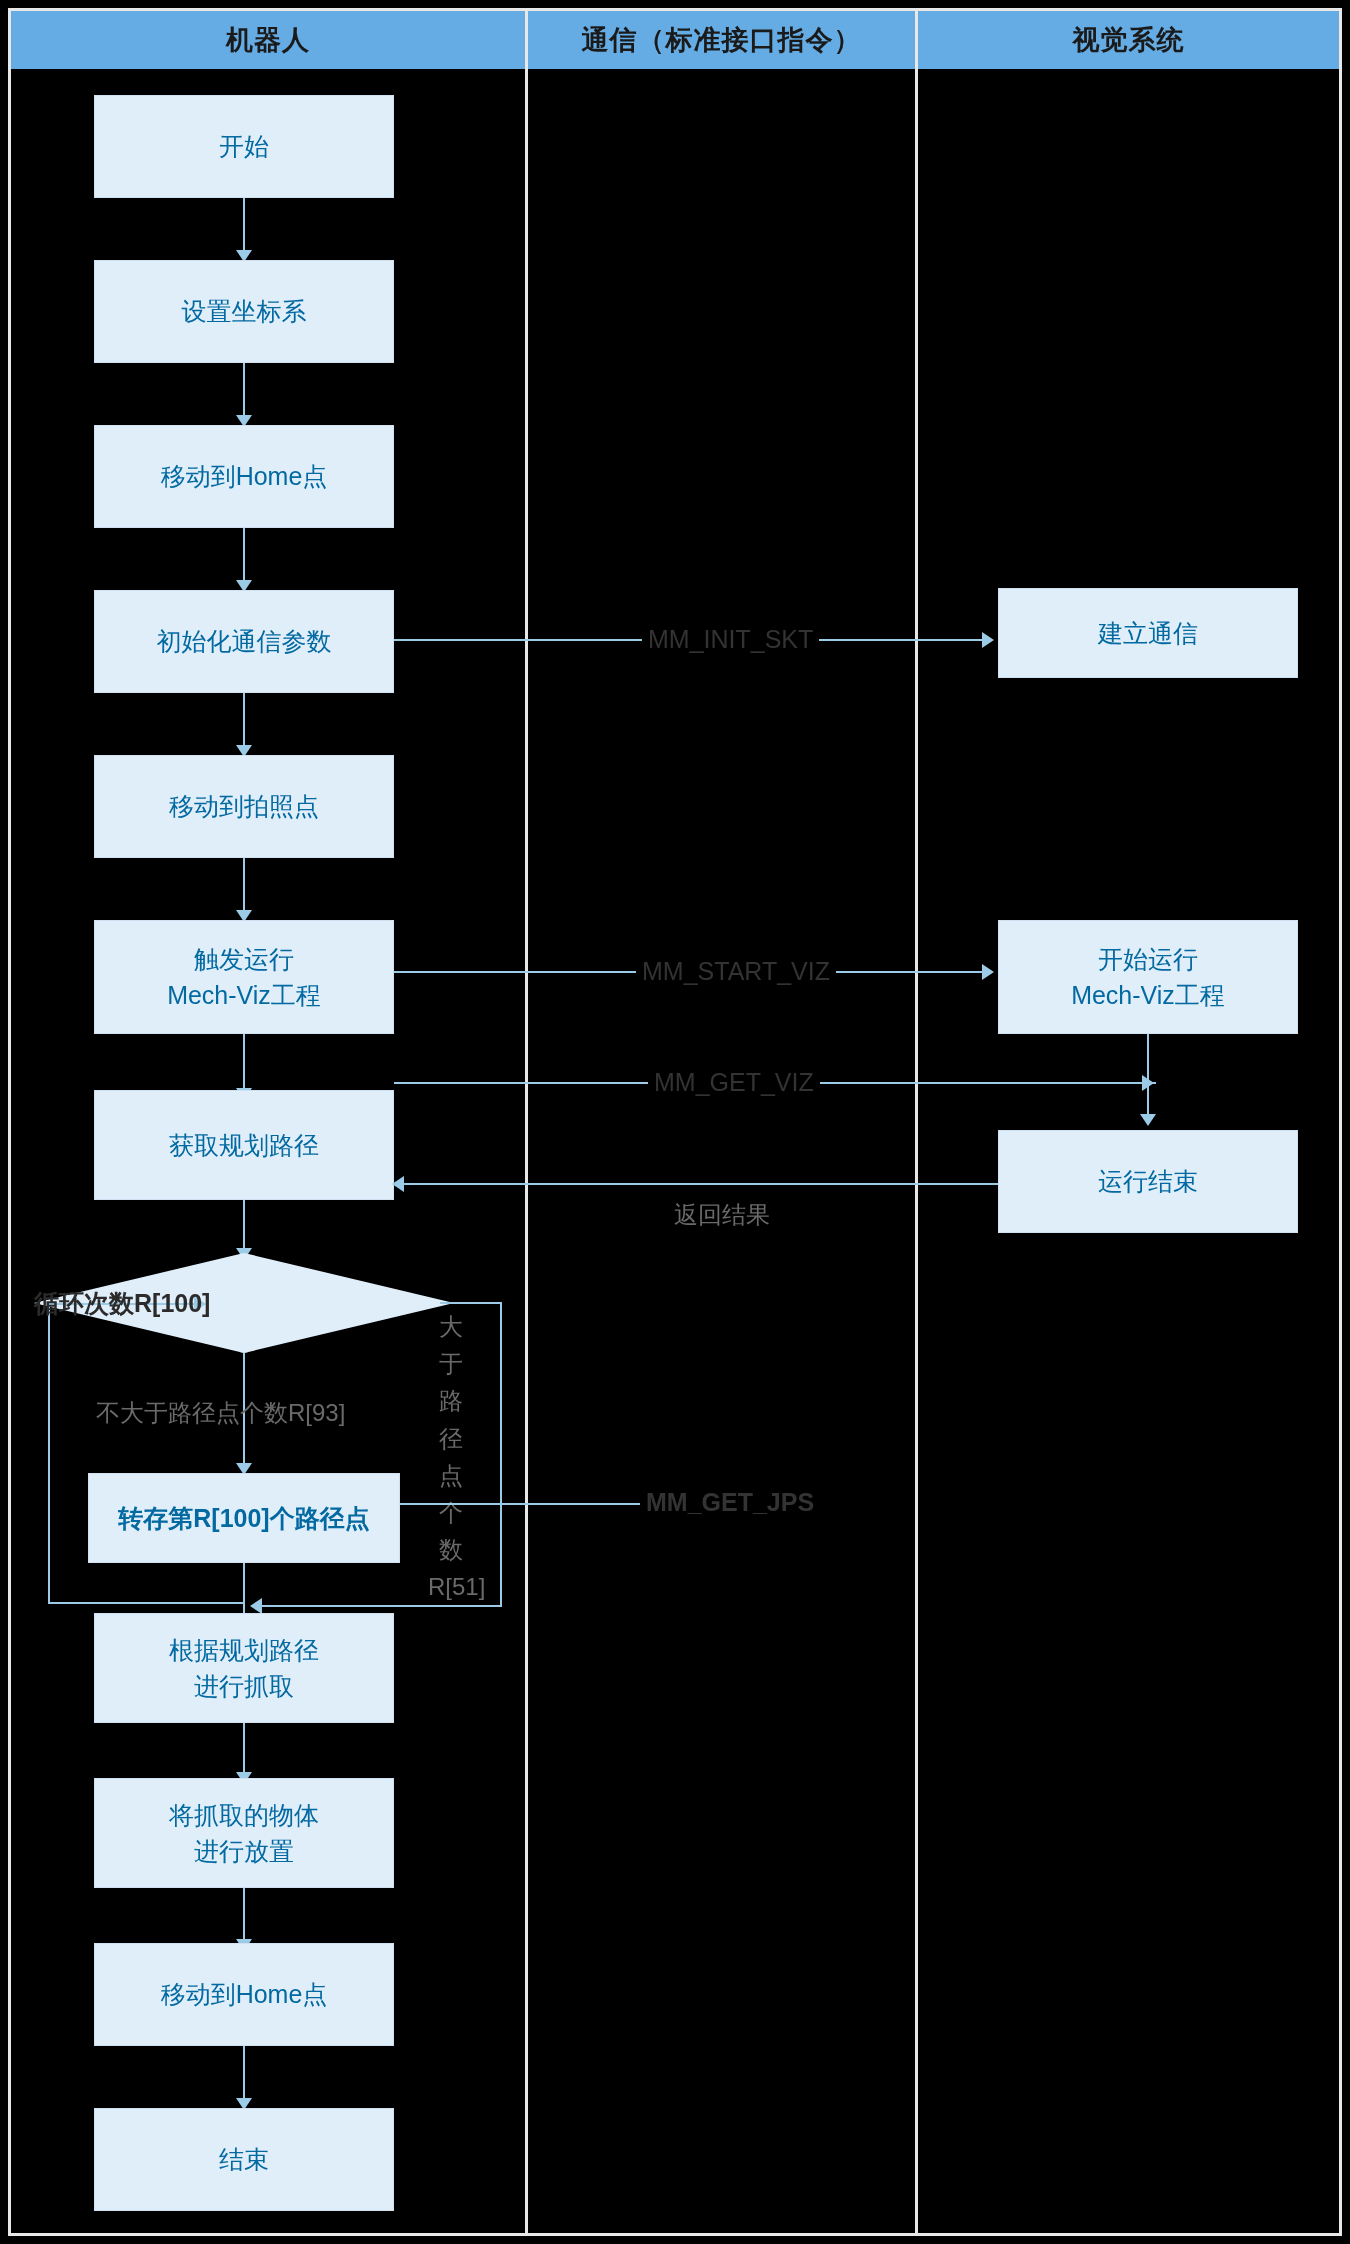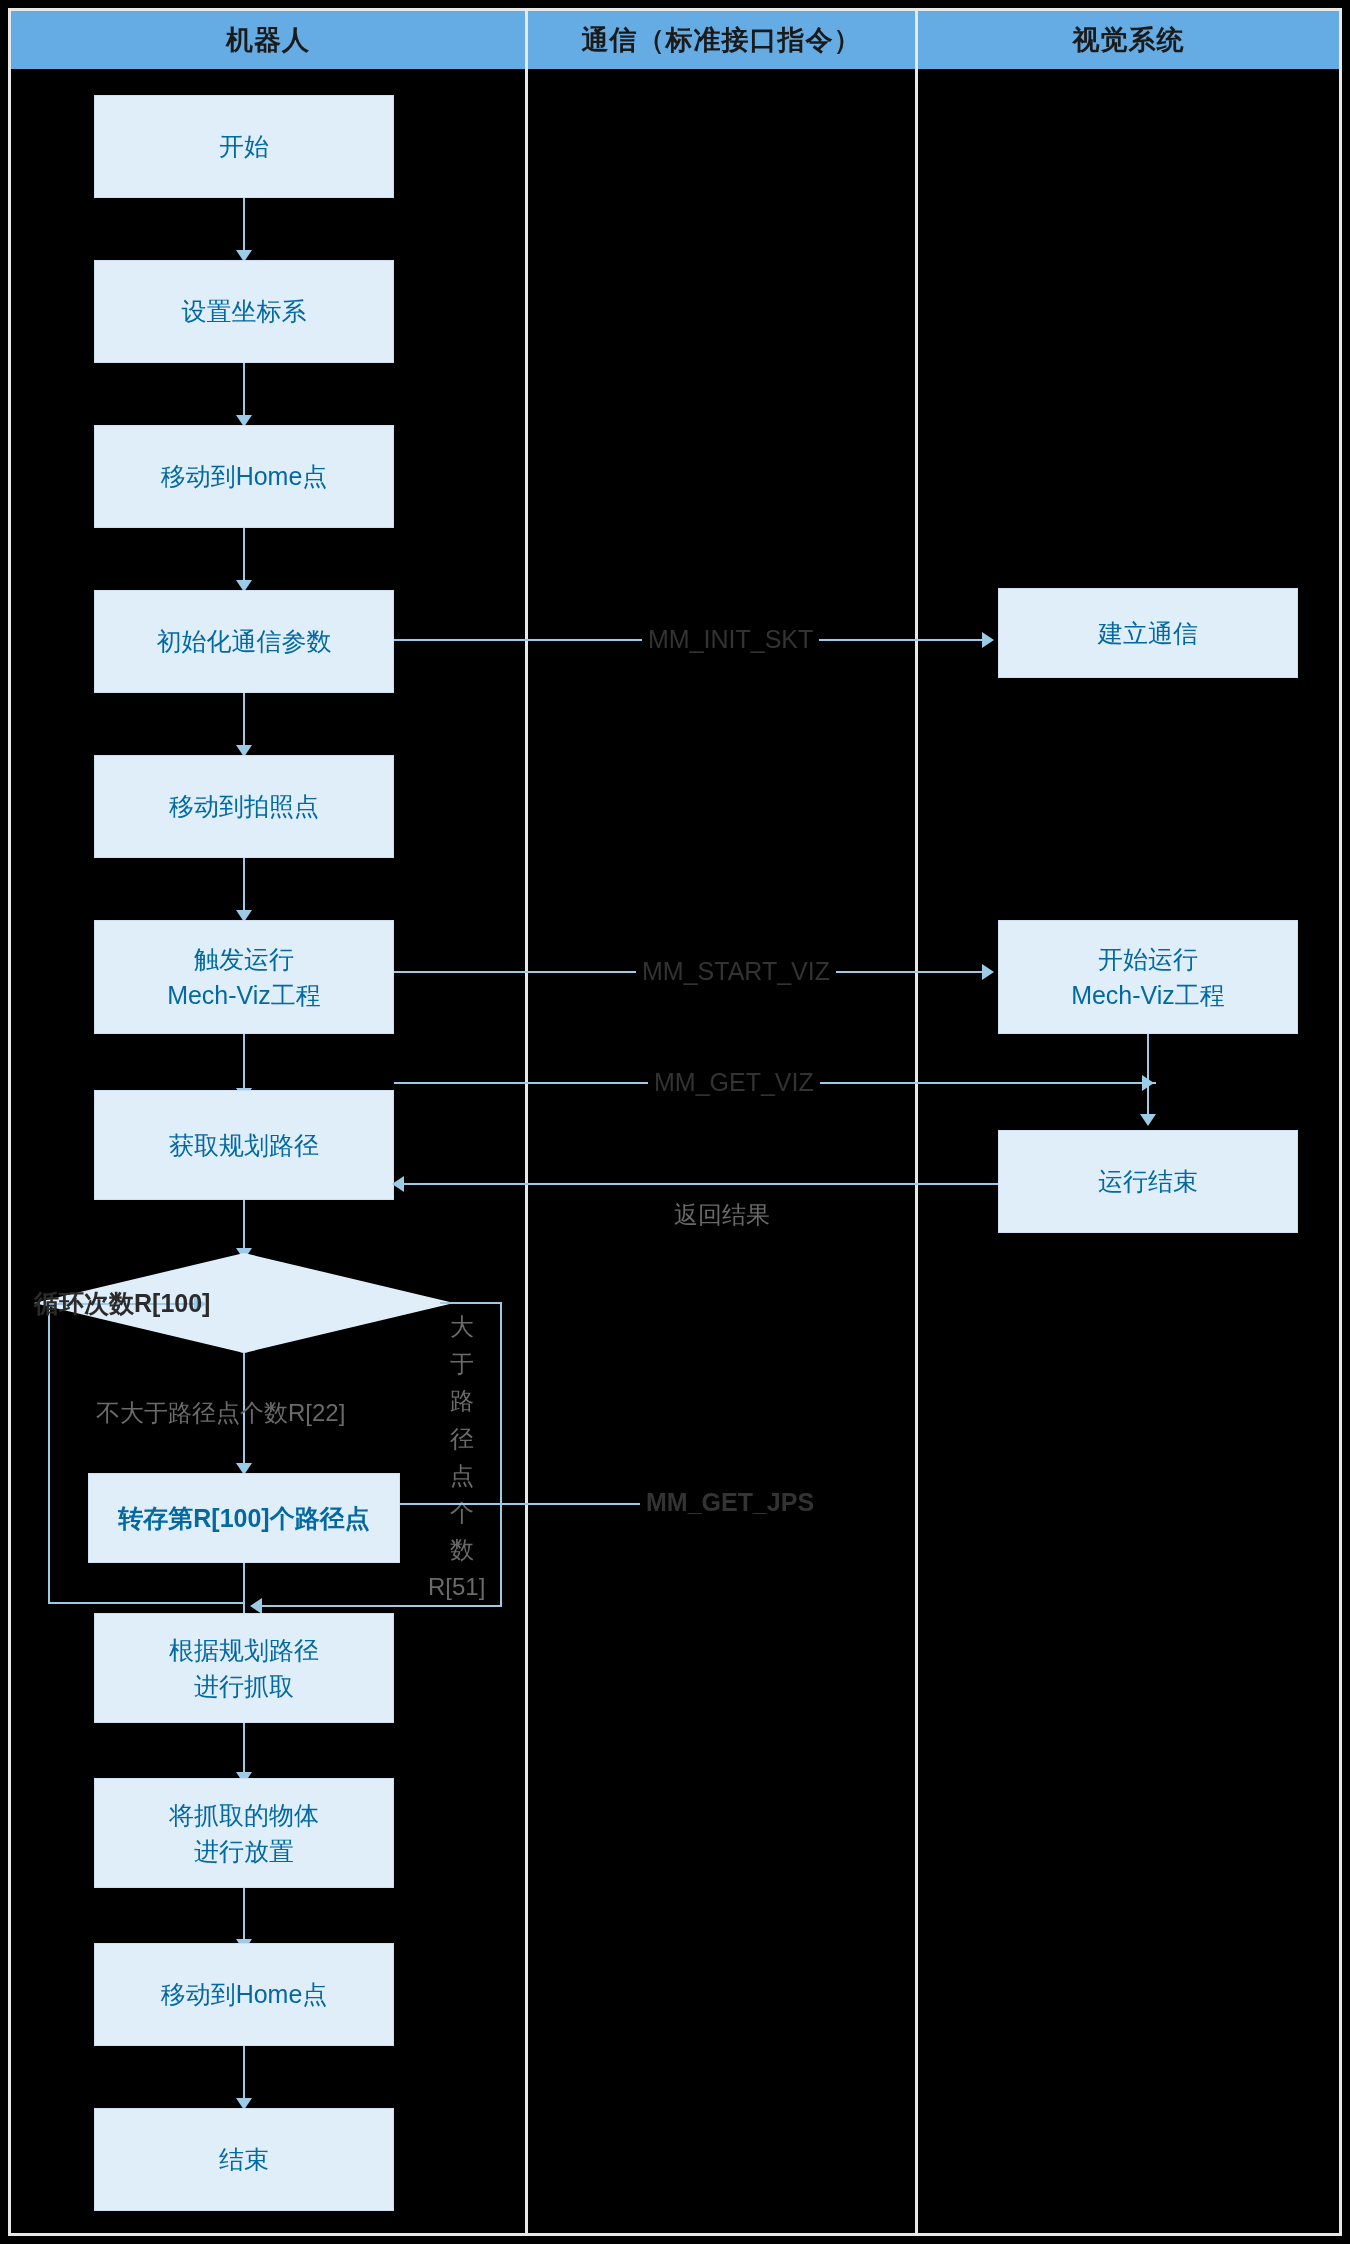--- a/index.html
+++ b/index.html
@@ -102,21 +102,21 @@
     white-space:nowrap;
     background:#000;
     padding:0 6px;
     line-height:1.1;
   }
   .elabel.cmd{font-size:25px;color:#333;}
   .elabel.cmd.b{font-weight:bold;}
   .elabel.vert{
     white-space:normal;
     width:46px;
-    text-align:right;
+    text-align:center;
     line-height:1.55;
     font-size:24px;
     color:#6a6a6a;
     background:transparent;
     padding:0;
   }
   .elabel.gray{color:#6a6a6a;background:transparent;margin-top:32px;}
 </style>
 </head>
 <body>
@@ -181,21 +181,21 @@
   <div class="vline" style="left:243px;top:1200px;height:52px;"></div>
   <div class="arr-d" style="left:236px;top:1248px;"></div>
 
   <div class="diamond-wrap" style="left:34px;top:1253px;width:420px;height:100px;">
     <div class="diamond-shape"></div>
     <span class="diamond-label">循环次数R[100]</span>
   </div>
 
   <div class="vline" style="left:243px;top:1353px;height:117px;"></div>
   <div class="arr-d" style="left:236px;top:1463px;"></div>
-  <div class="elabel gray" style="left:90px;top:1368px;">不大于路径点个数R[22]</div>
+  <div class="elabel gray" style="left:90px;top:1368px;">不大于路径点个数R[93]</div>
 
   <div class="node bold" style="left:88px;top:1473px;width:312px;height:90px;">
     <span class="ln">转存第R[100]个路径点</span>
   </div>
 
   <div class="vline" style="left:243px;top:1563px;height:41px;"></div>
   <div class="hline" style="left:48px;top:1602px;width:197px;"></div>
   <div class="vline" style="left:48px;top:1305px;height:299px;"></div>
   <div class="hline" style="left:48px;top:1303px;width:150px;"></div>
   <div class="arr-r" style="left:194px;top:1296px;"></div>

